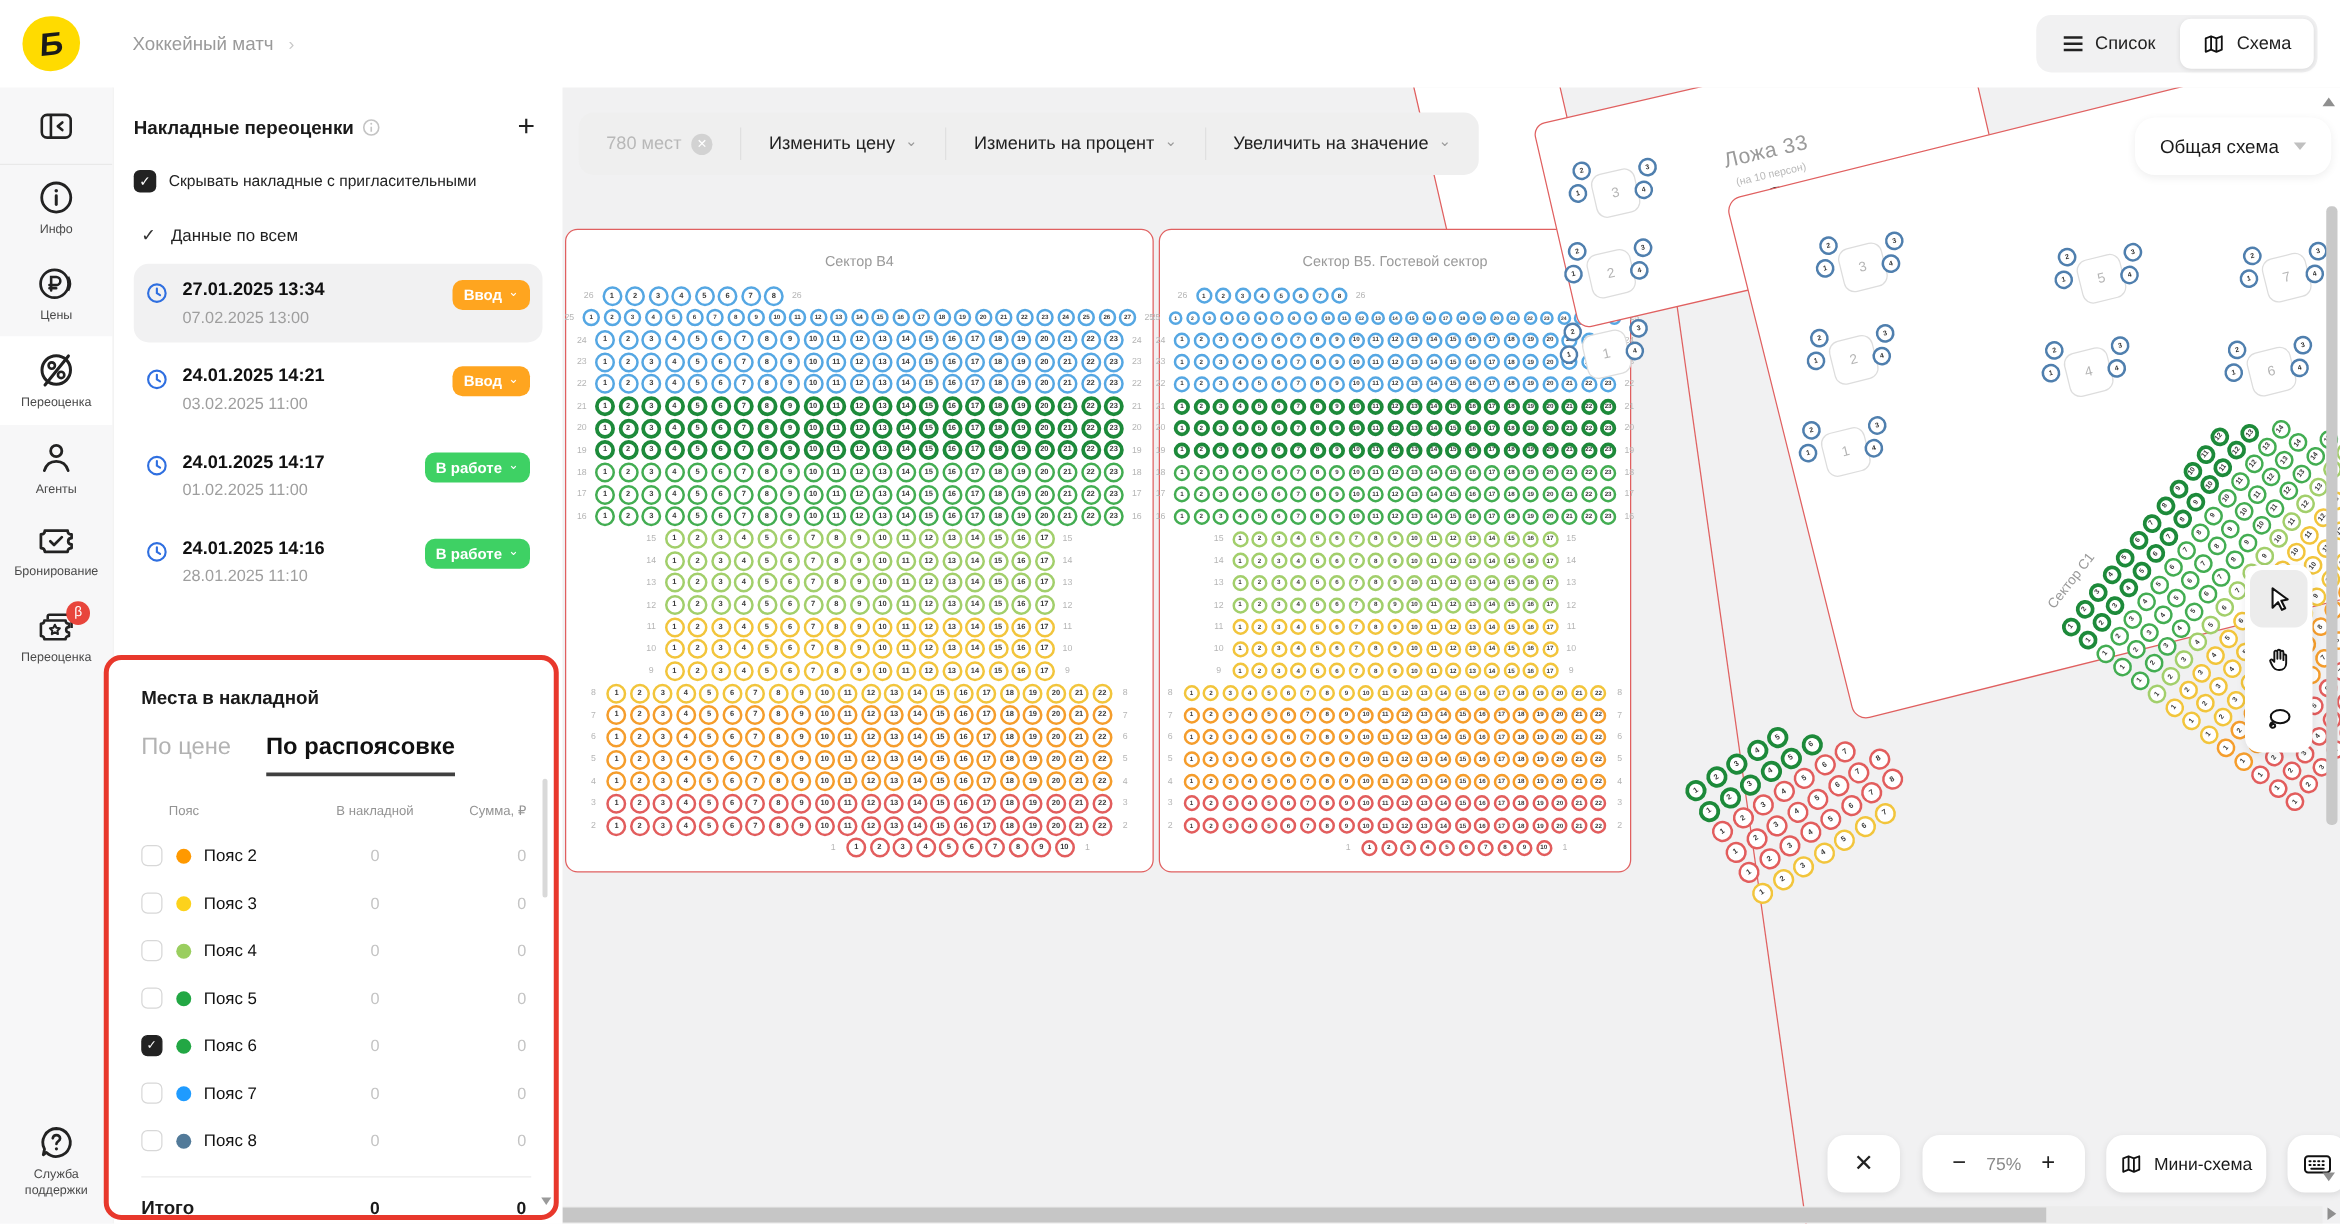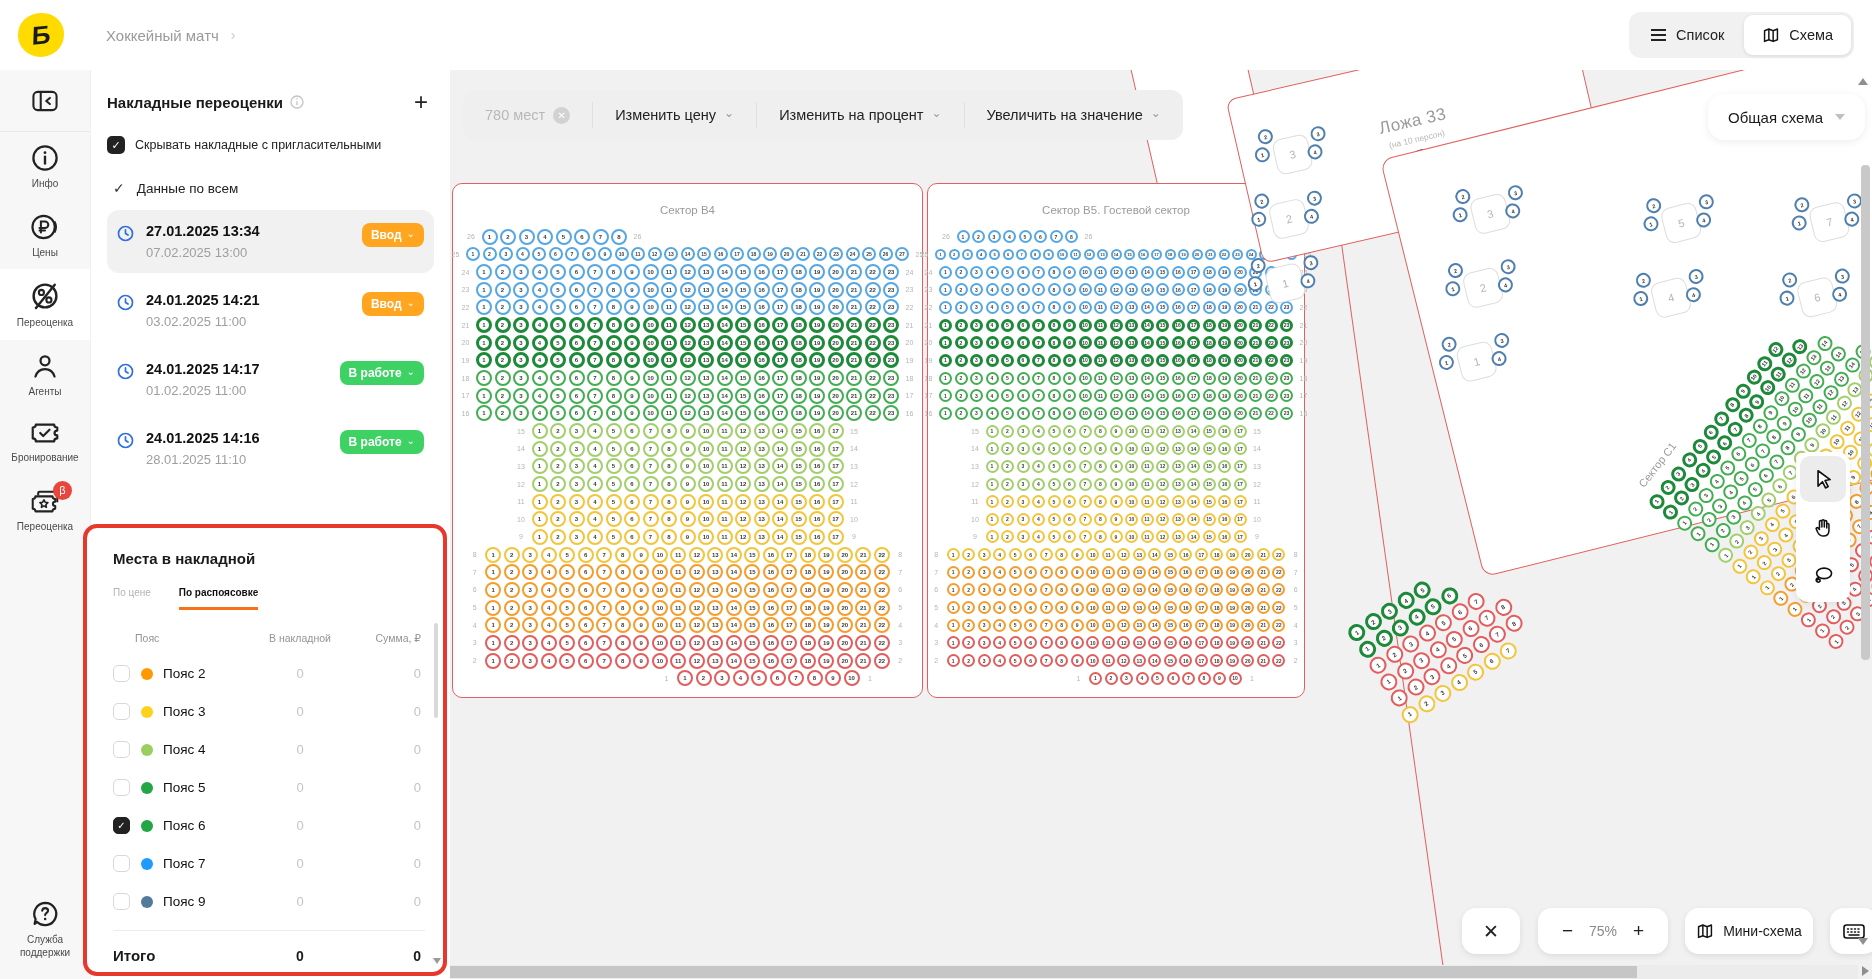--- a/index.html
+++ b/index.html
@@ -45,35 +45,35 @@
   .invoice.selected{background:#f1f1f2}
   .clock{margin-top:2px}
   .inv-date{font-size:14.5px;font-weight:600;color:#111}
   .inv-sub{font-size:13px;color:#9e9e9e;margin-top:6px}
   .badge{margin-left:auto;color:#fff;font-size:12px;font-weight:700;border-radius:8px;padding:5px 9px;display:flex;align-items:center;gap:5px;cursor:pointer}
   .badge .badge-chev{font-size:10px;font-weight:400;margin-top:-3px}
 
   .red-box{position:absolute;left:-8px;right:3px;top:454px;bottom:3px;border:4px solid #e8382c;border-radius:14px;background:#fff;padding:22px 18px 0 26px}
   .s-title{font-size:15px;font-weight:700}
   .tabs{display:flex;gap:28px;margin-top:20px}
-  .tab{font-size:10px;color:#b3b3b3;padding-bottom:9px;cursor:pointer}
-  .tab.active{color:#111;font-weight:600;border-bottom:3px solid #f97316}
+  .tab{font-size:19px;color:#b3b3b3;padding-bottom:9px;cursor:pointer}
+  .tab.active{color:#111;font-weight:600;border-bottom:3px solid #404040}
   .belt-head{display:flex;margin-top:22px;font-size:10.5px;color:#949494}
   .belt-head .h1{flex:1;padding-left:22px}
   .belt-head .h2{width:90px;text-align:center}
   .belt-head .h3{width:80px;text-align:right;padding-right:4px}
   .belt-row{display:flex;align-items:center;margin-top:21px}
   .cb{width:17px;height:17px;border:1.5px solid #d8d8d8;border-radius:5px;background:#fff;flex:none;cursor:pointer;display:flex;align-items:center;justify-content:center;font-size:10px;color:#fff}
   .cb.checked{background:#222;border-color:#222}
   .dot{width:12px;height:12px;border-radius:50%;margin-left:11px;flex:none}
   .belt-label{font-size:13.5px;color:#111;margin-left:10px;flex:1}
   .belt-val{width:90px;text-align:center;font-size:13px;color:#c4c4c4}
   .belt-sum{width:80px;text-align:right;font-size:13px;color:#c4c4c4;padding-right:4px}
   .belt-div{border-top:1px solid #ececec;margin-top:20px}
-  .total-row{display:flex;align-items:flex-end;margin-top:16px}
+  .total-row{display:flex;align-items:flex-start;margin-top:16px}
   .total-row .t1{flex:1;font-size:15px;font-weight:700}
   .total-row .t2{width:90px;text-align:center;font-size:14px;font-weight:700}
   .total-row .t3{width:80px;text-align:right;font-size:14px;font-weight:700;padding-right:4px}
   .mini-sb{position:absolute;right:5px;top:95px;width:4px;height:95px;background:#d9d9d9;border-radius:2px}
   .tri{width:0;height:0;border-left:4px solid transparent;border-right:4px solid transparent;border-top:6px solid #9a9a9a}
   .mini-arrow{position:absolute;right:2px;bottom:8px}
 
   
   .map{flex:1;position:relative;background:#f1f1f2;overflow:hidden}
   .sector{position:absolute;background:#fff;border:1.5px solid #e06060;border-radius:10px}
@@ -387,21 +387,21 @@
           <div class="belt-row">
             <span class="cb"></span>
             <span class="dot" style="background: rgb(31, 155, 255);"></span>
             <span class="belt-label">Пояс 7</span>
             <span class="belt-val">0</span>
             <span class="belt-sum">0</span>
           </div>
           <div class="belt-row">
             <span class="cb"></span>
             <span class="dot" style="background: rgb(82, 122, 153);"></span>
-            <span class="belt-label">Пояс 9</span>
+            <span class="belt-label">Пояс 8</span>
             <span class="belt-val">0</span>
             <span class="belt-sum">0</span>
           </div>
         </div>
       <div class="belt-div"></div>
       <div class="total-row">
         <span class="t1">Итого</span>
         <span class="t2">0</span>
         <span class="t3">0</span>
       </div>

